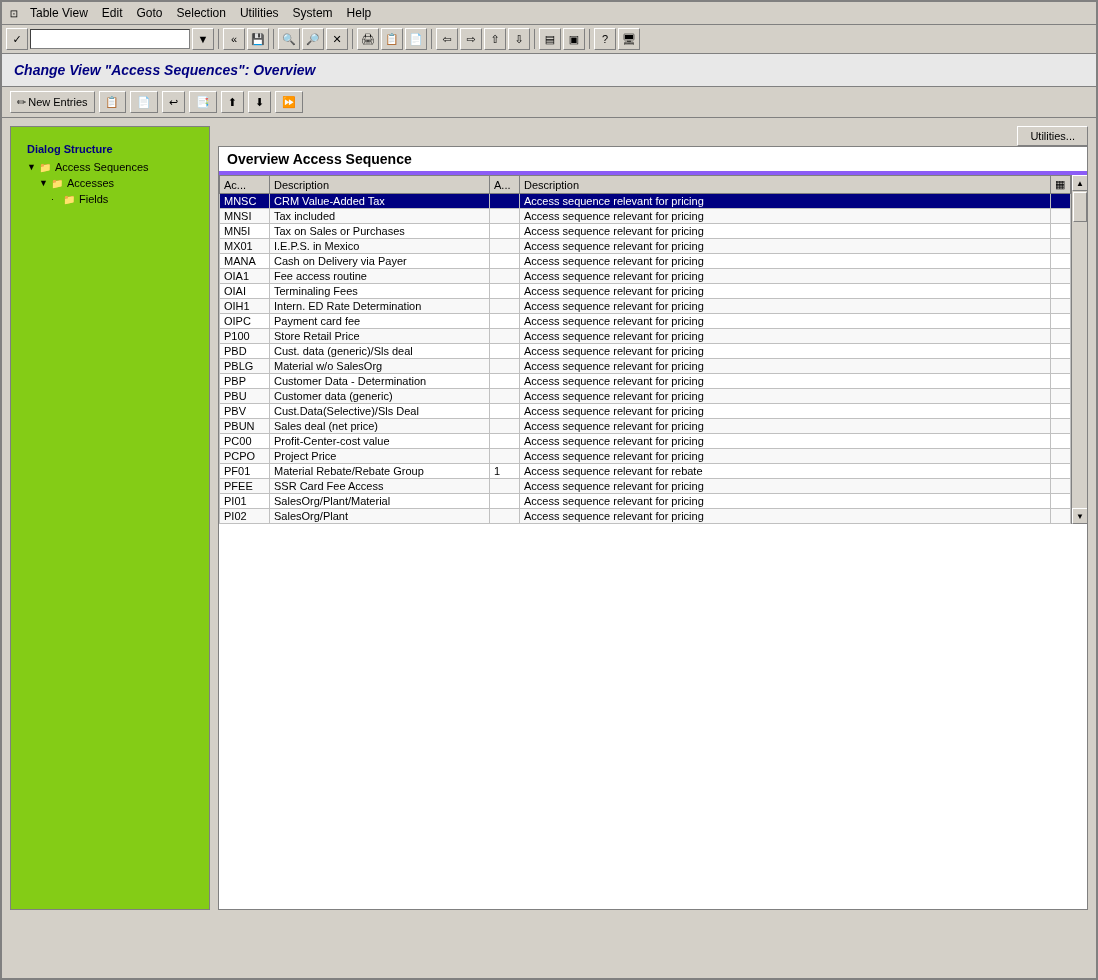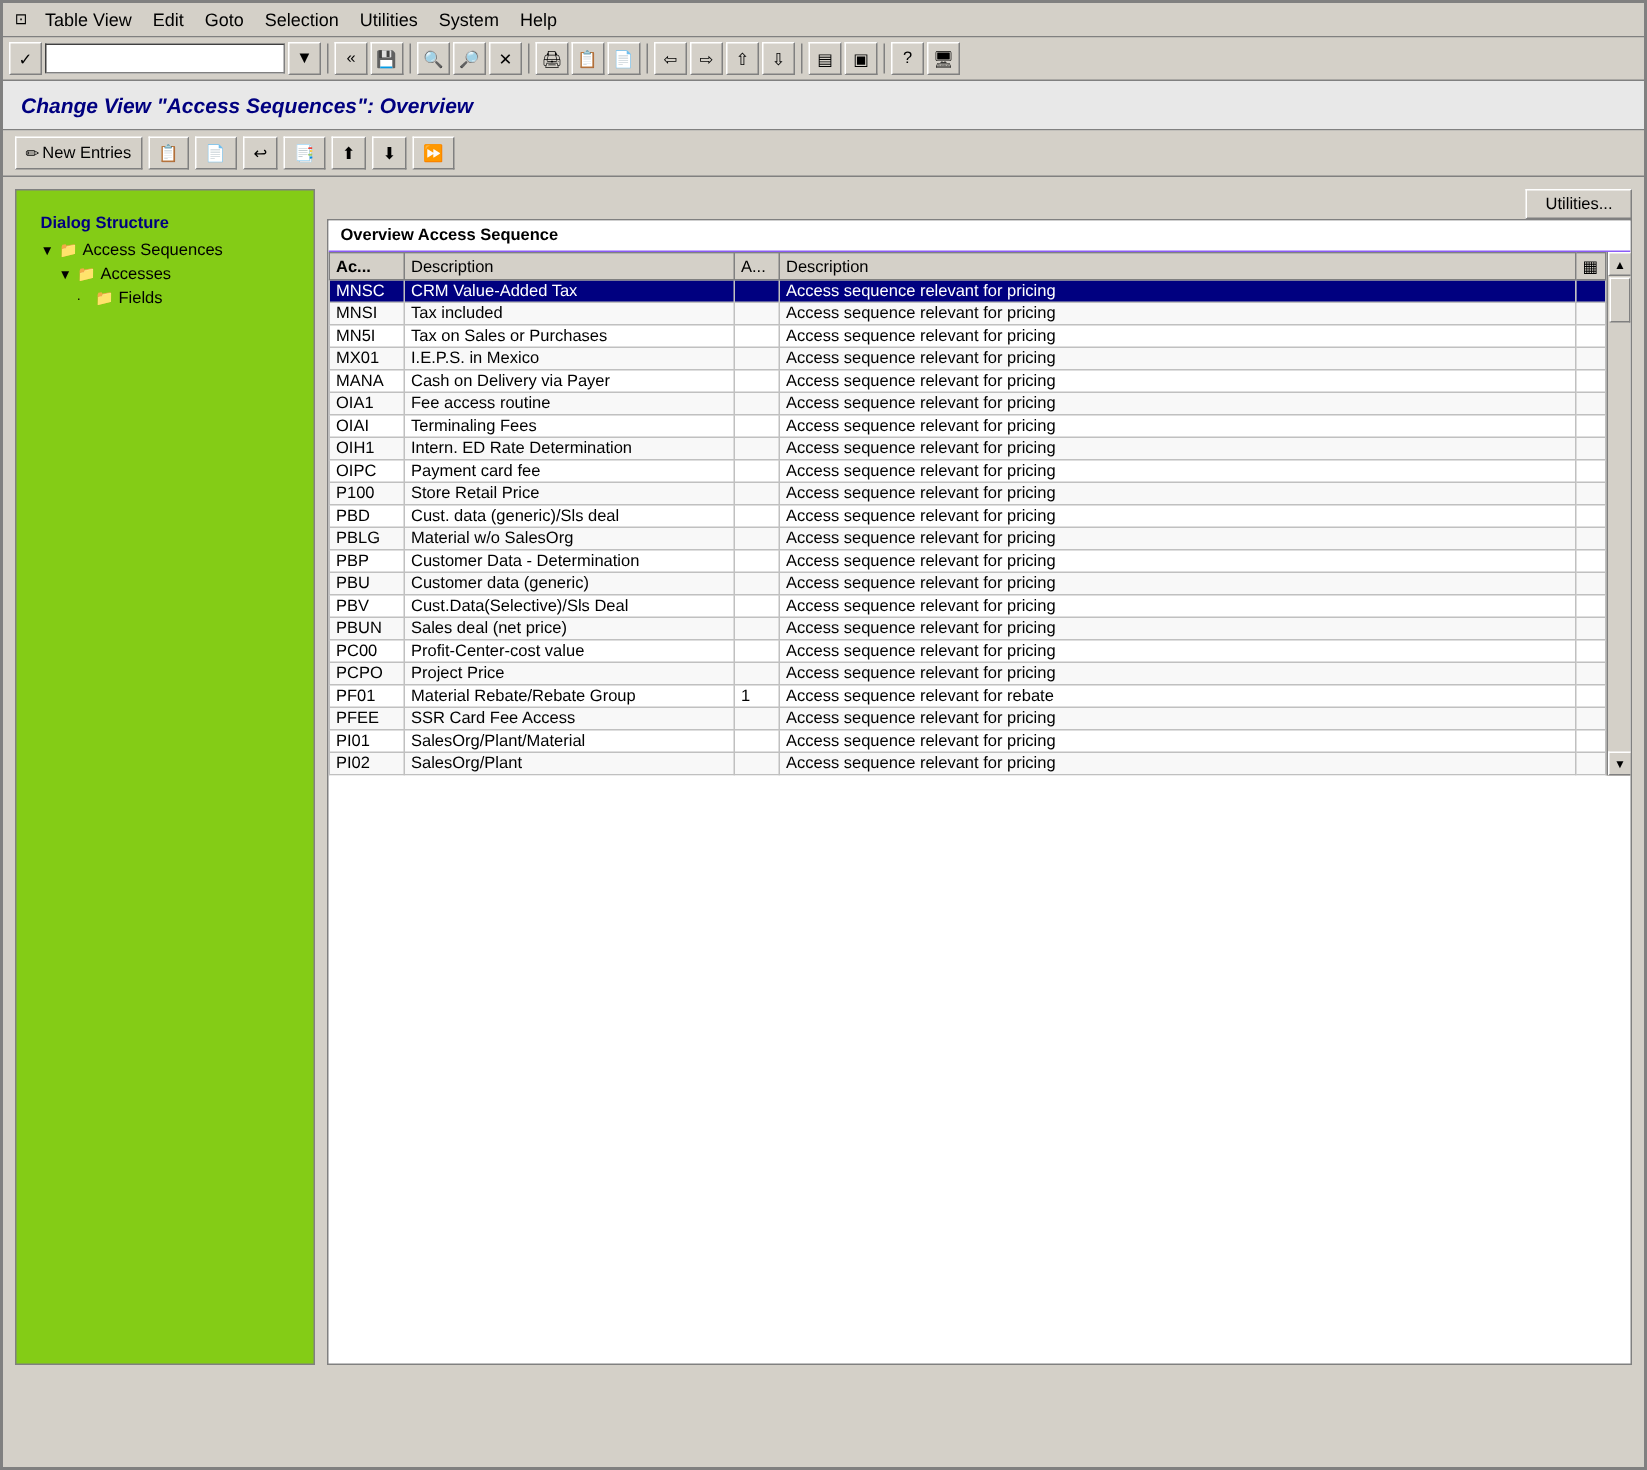--- a/index.html
+++ b/index.html
@@ -179,23 +179,23 @@
     }
     
     .table-container {
       border: 1px solid #808080;
       background: white;
       flex: 1;
       overflow: hidden;
     }
     .overview-title {
       padding: 4px 8px;
-      font-size: 11px;
+      font-size: 14px;
       font-weight: bold;
-      border-bottom: 1px solid #8b5cf6;
+      border-bottom: 4px solid #8b5cf6;
       background: white;
     }
     table {
       width: 100%;
       border-collapse: collapse;
       font-size: 11px;
     }
     thead tr {
       background: #d4d0c8;
     }
@@ -217,21 +217,21 @@
       color: white;
     }
     tbody tr.selected td {
       color: white;
     }
     tbody td {
       border: 1px solid #c0c0c0;
       padding: 1px 4px;
       white-space: nowrap;
     }
-    .col-ac { width: 50px; font-weight: bold; }
+    .col-ac { width: 50px; }
     .col-desc { width: 220px; }
     .col-a { width: 30px; }
     .col-desc2 { width: auto; }
     .col-icon { width: 20px; }
     .table-with-scroll {
       display: flex;
     }
     .table-scroll-area {
       flex: 1;
       overflow-y: auto;

